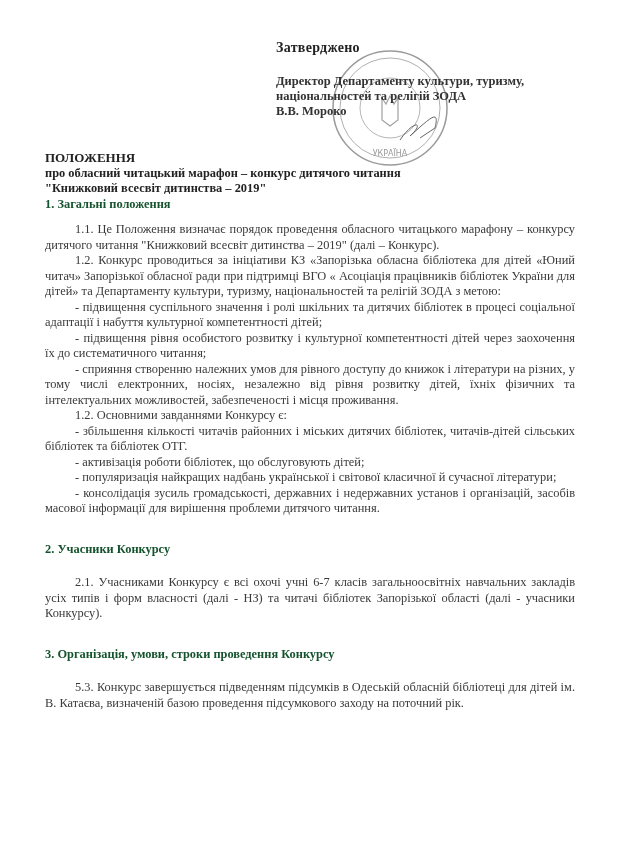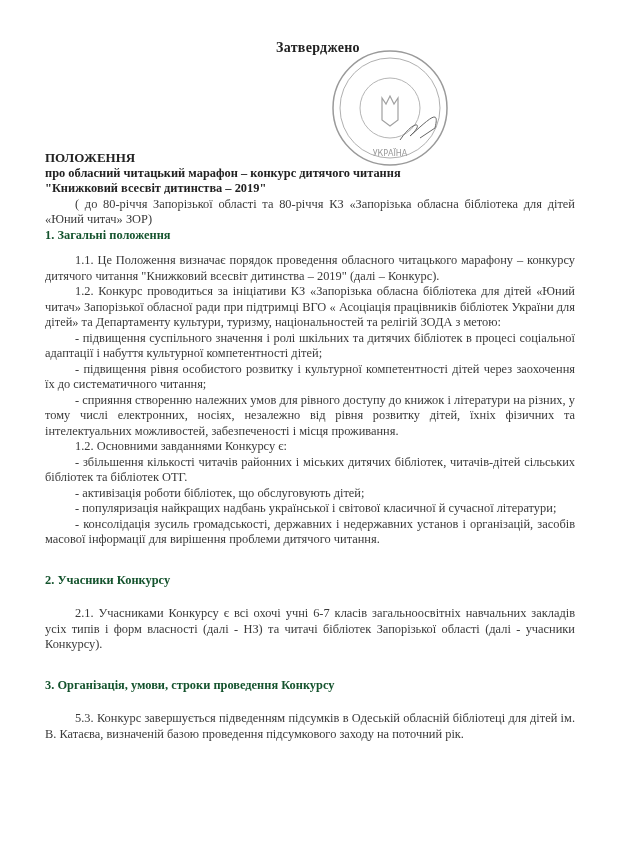--- a/index.html
+++ b/index.html
@@ -29,27 +29,31 @@
     <circle cx="60" cy="60" r="57" fill="none" stroke="#9a9a9a" stroke-width="1.5"></circle>
     <circle cx="60" cy="60" r="50" fill="none" stroke="#b0b0b0" stroke-width="1"></circle>
     <circle cx="60" cy="60" r="30" fill="none" stroke="#b5b5b5" stroke-width="1"></circle>
     <path d="M52 50 L52 72 L60 78 L68 72 L68 50 L64 56 L60 48 L56 56 Z" fill="none" stroke="#a0a0a0" stroke-width="1.2"></path>
     <text x="60" y="108" text-anchor="middle" font-size="8" fill="#999" font-family="DejaVu Sans, sans-serif">УКРАЇНА</text>
     <path d="M70 92 C 85 70, 95 75, 80 88 C 100 70, 110 60, 105 80 L 90 90" fill="none" stroke="#666" stroke-width="1"></path>
   </svg>
 
   <div class="approval">
     <div class="approved-title">Затверджено</div>
+    <div class="approval-lines">
+      <div class="approval-line">Директор Департаменту культури, туризму,</div>
+      <div class="approval-line">національностей та релігій ЗОДА</div>
+      <div class="approval-line">В.В. Мороко</div>
+    </div>
   </div>
 
   <div class="body">
     <div class="center bold" style="font-size:13px;">ПОЛОЖЕННЯ</div>
     <div class="center bold">про обласний читацький марафон – конкурс дитячого читання</div>
     <div class="center bold">"Книжковий всесвіт дитинства – 2019"</div>
-    <p class="indent">( до 80-річчя Запорізької області та 80-річчя КЗ «Запорізька обласна бібліотека для дітей «Юний читач» ЗОР)</p>
 
     <div class="sec">1. Загальні положення</div>
     <div style="height:10px"></div>
     <p class="indent">1.1. Це Положення визначає порядок проведення обласного читацького марафону – конкурсу дитячого читання "Книжковий всесвіт дитинства – 2019" (далі – Конкурс).</p>
     <p class="indent">1.2. Конкурс проводиться за ініціативи КЗ «Запорізька обласна бібліотека для дітей «Юний читач» Запорізької обласної ради при підтримці ВГО « Асоціація працівників бібліотек України для дітей» та Департаменту культури, туризму, національностей та релігій ЗОДА з метою:</p>
     <p class="indent">- підвищення суспільного значення і ролі шкільних та дитячих бібліотек в процесі соціальної адаптації і набуття культурної компетентності дітей;</p>
     <p class="indent">- підвищення рівня особистого розвитку і культурної компетентності дітей через заохочення їх до систематичного читання;</p>
     <p class="indent">- сприяння створенню належних умов для рівного доступу до книжок і літератури на різних, у тому числі електронних, носіях, незалежно від рівня розвитку дітей, їхніх фізичних та інтелектуальних можливостей, забезпеченості і місця проживання.</p>
     <p class="indent">1.2. Основними завданнями Конкурсу є:</p>
     <p class="indent">- збільшення кількості читачів районних і міських дитячих бібліотек, читачів-дітей сільських бібліотек та бібліотек ОТГ.</p>

